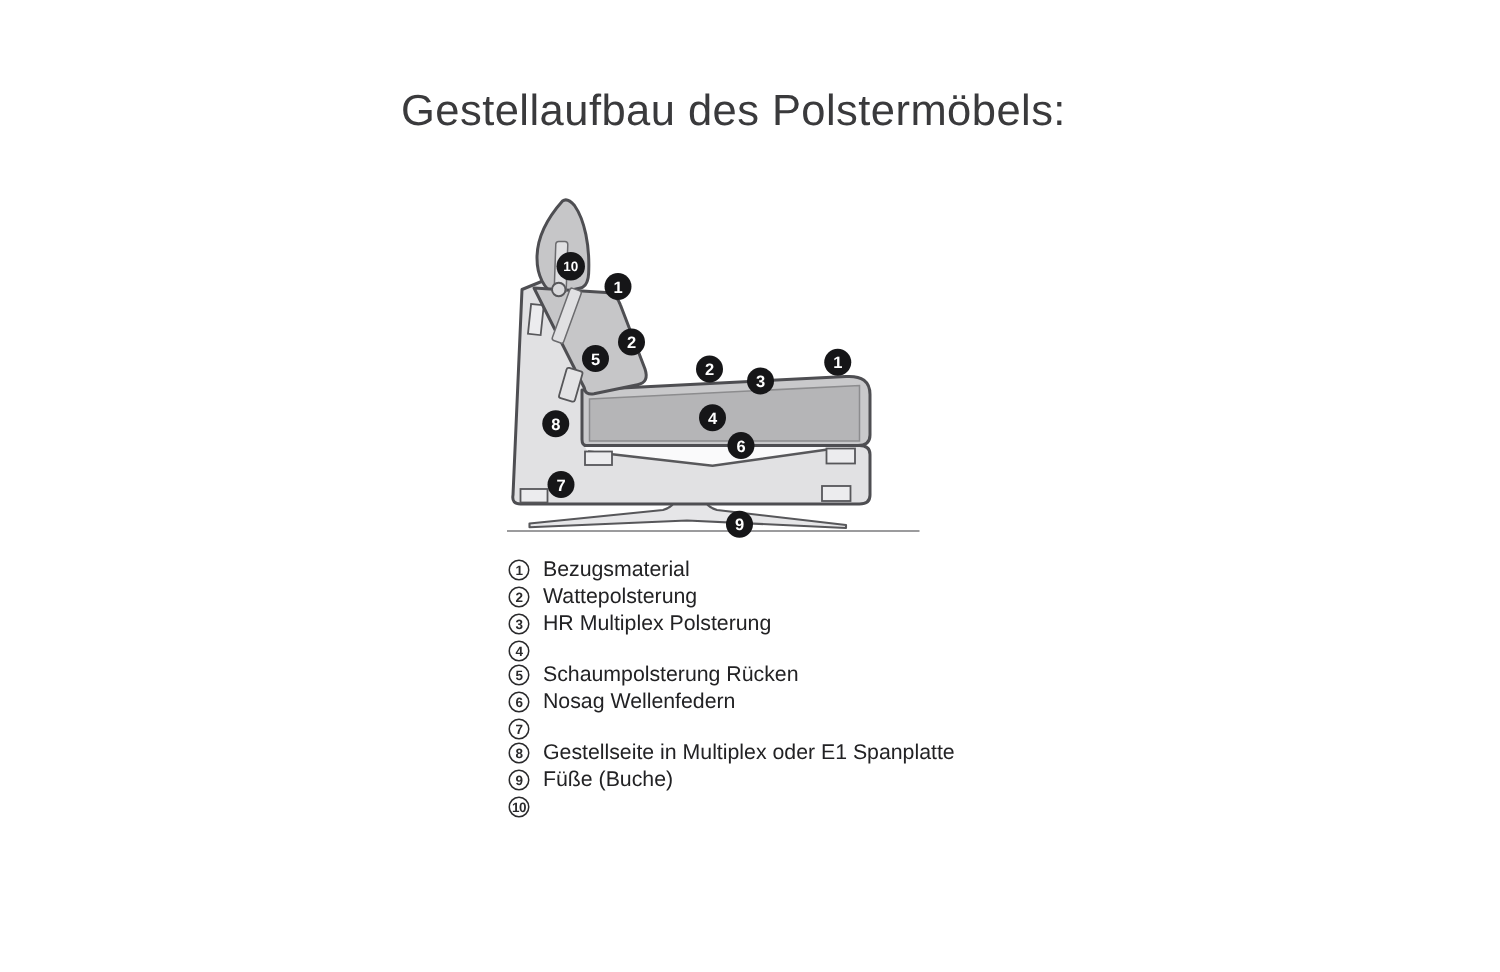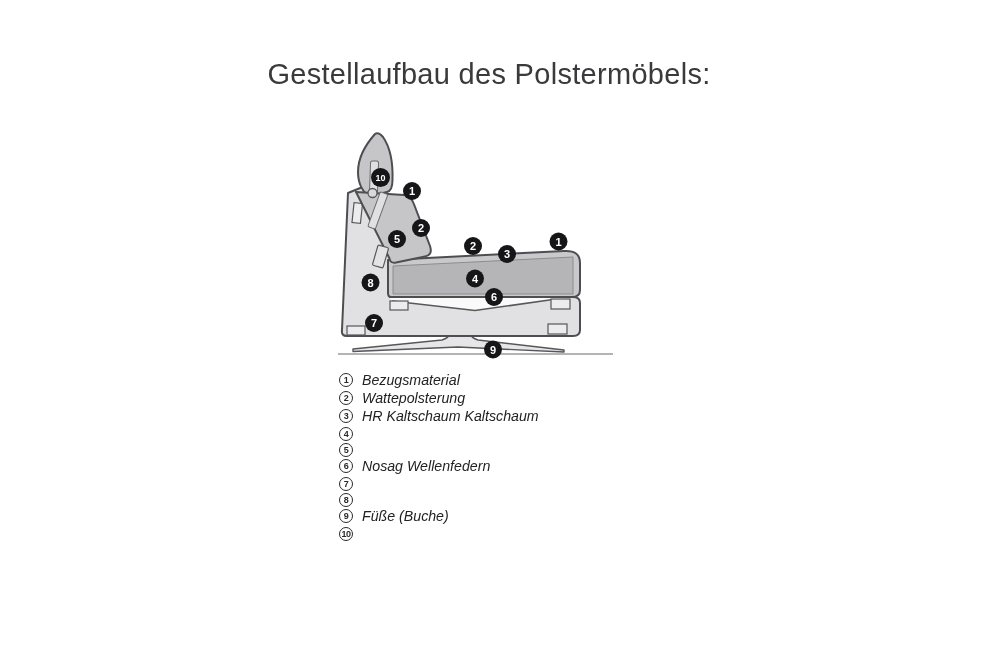--- a/index.html
+++ b/index.html
@@ -22,21 +22,21 @@
   }
   .legend-item{display:flex;align-items:flex-start;line-height:18px;}
   .lnum{
     flex:0 0 auto;
     width:14px;height:14px;margin-top:2px;margin-right:9px;
     border:1.4px solid #2a2a2c;border-radius:50%;
     box-sizing:border-box;
     display:flex;align-items:center;justify-content:center;
     font-size:9px;font-weight:600;letter-spacing:-0.4px;color:#2a2a2c;
   }
-  .ltext{display:block;font-style:italic;}
+  .ltext{display:block;}
   .l2{display:block;line-height:17px;}
   .l2:empty{display:none;}
   svg text.co{
     font-family:"Liberation Sans",sans-serif;font-weight:bold;
     font-size:11px;fill:#ffffff;text-anchor:middle;
   }
   svg text.co-small{font-size:9px;}
 </style>
 </head>
 <body>
@@ -131,38 +131,40 @@
   <div class="legend-item">
     <span class="lnum">1</span>
     <span class="ltext"><span>Bezugsmaterial</span></span>
   </div>
   <div class="legend-item">
     <span class="lnum">2</span>
     <span class="ltext"><span>Wattepolsterung</span></span>
   </div>
   <div class="legend-item">
     <span class="lnum">3</span>
-    <span class="ltext"><span>HR Kaltschaum Kaltschaum</span></span>
+    <span class="ltext"><span>HR Multiplex Polsterung</span></span>
   </div>
   <div class="legend-item">
     <span class="lnum">4</span>
     <span class="ltext"></span>
   </div>
   <div class="legend-item">
     <span class="lnum">5</span>
+    <span class="ltext"><span>Schaumpolsterung Rücken</span></span>
   </div>
   <div class="legend-item">
     <span class="lnum">6</span>
     <span class="ltext"><span>Nosag Wellenfedern</span></span>
   </div>
   <div class="legend-item">
     <span class="lnum">7</span>
   </div>
   <div class="legend-item">
     <span class="lnum">8</span>
+    <span class="ltext"><span>Gestellseite in Multiplex oder E1 Spanplatte</span></span>
   </div>
   <div class="legend-item">
     <span class="lnum">9</span>
     <span class="ltext"><span>Füße (Buche)</span></span>
   </div>
   <div class="legend-item">
     <span class="lnum">10</span>
   </div>
 </div>
 

